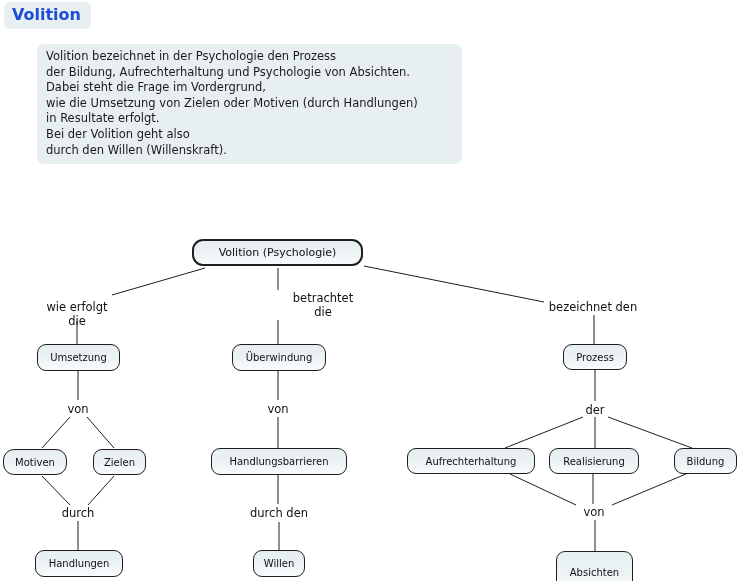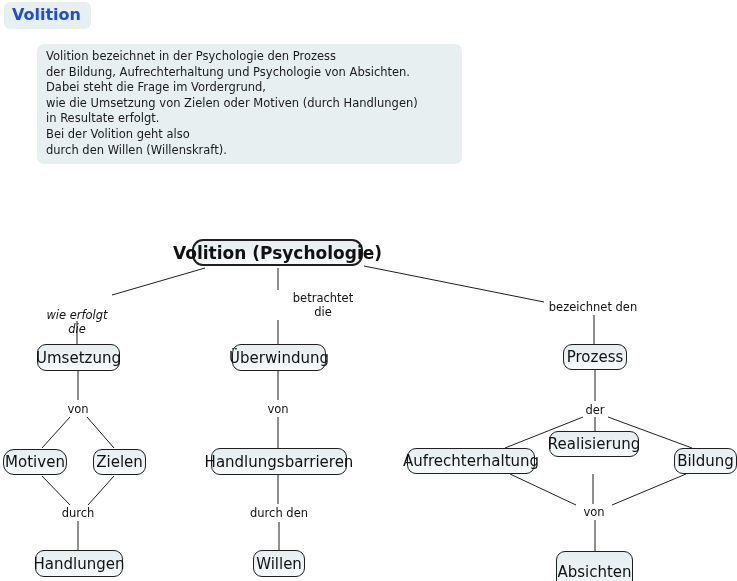--- a/index.html
+++ b/index.html
@@ -23,26 +23,26 @@
     padding:5px 26px 6px 9px;
     font-size:11.5px;line-height:15.6px;color:#1a1a1a;margin-left:32px;
   }
   .edges{position:absolute;left:0;top:0;pointer-events:none;}
   .node{
     position:absolute;box-sizing:border-box;
     border:1px solid var(--node-border,#1f1f1f);
     border-radius:9px;
     background:linear-gradient(180deg,var(--node-fill-top,#e6eef1) 0%, #edf3f5 55%, var(--node-fill-bottom,#f9fcfd) 100%);
     display:flex;align-items:center;justify-content:center;
-    font-size:15px;color:#111;white-space:nowrap;
+    font-size:10px;color:#111;white-space:nowrap;
     cursor:default;
   }
   .node.root{
     border-width:2px;border-radius:11px;
-    font-weight:bold;font-size:17px;
+    font-weight:normal;font-size:11px;
   }
   .phrase{
     position:absolute;transform:translate(-50%,-50%);
     font-size:11.5px;line-height:14px;color:#111;
     text-align:center;white-space:pre-line;
   }
 </style>
 </head>
 <body>
 
@@ -85,26 +85,26 @@
     </svg>
 
 <div class="node root" style="left: 192px; top: 239px; width: 171px; height: 27px;">Volition (Psychologie)</div>
     <div class="node" style="left: 37px; top: 344px; width: 83px; height: 27px;">Umsetzung</div>
     <div class="node" style="left: 232px; top: 344px; width: 94px; height: 27px;">Überwindung</div>
     <div class="node" style="left: 563px; top: 344px; width: 64px; height: 26px;">Prozess</div>
     <div class="node" style="left: 3px; top: 449px; width: 64px; height: 26px; border-radius: 11px;">Motiven</div>
     <div class="node" style="left: 93px; top: 449px; width: 53px; height: 26px;">Zielen</div>
     <div class="node" style="left: 211px; top: 448px; width: 136px; height: 27px;">Handlungsbarrieren</div>
     <div class="node" style="left: 407px; top: 448px; width: 128px; height: 26px; text-align: center;">Aufrechterhaltung</div>
-    <div class="node" style="left: 549px; top: 431px; width: 90px; height: 26px;">Realisierung</div>
+    <div class="node" style="left: 549px; top: 448px; width: 90px; height: 26px;">Realisierung</div>
     <div class="node" style="left: 674px; top: 448px; width: 63px; height: 26px;">Bildung</div>
     <div class="node" style="left: 35px; top: 550px; width: 88px; height: 27px;">Handlungen</div>
     <div class="node" style="left: 253px; top: 550px; width: 52px; height: 27px;">Willen</div>
     <div class="node" style="left: 556px; top: 551px; width: 77px; height: 42px;">Absichten</div>
-    <div class="phrase" style="left: 77px; top: 322px; font-style: italic;">wie erfolgt
+    <div class="phrase" style="left: 77px; top: 314px;">wie erfolgt
 die</div>
     <div class="phrase" style="left: 278px; top: 305px; margin-left: 45px;">betrachtet
 die</div>
     <div class="phrase" style="left: 593px; top: 307px;">bezeichnet den</div>
     <div class="phrase" style="left: 78px; top: 409px;">von</div>
     <div class="phrase" style="left: 78px; top: 513px;">durch</div>
     <div class="phrase" style="left: 278px; top: 409px;">von</div>
     <div class="phrase" style="left: 279px; top: 513px;">durch den</div>
     <div class="phrase" style="left: 595px; top: 410px;">der</div>
     <div class="phrase" style="left: 594px; top: 512px;">von</div>

